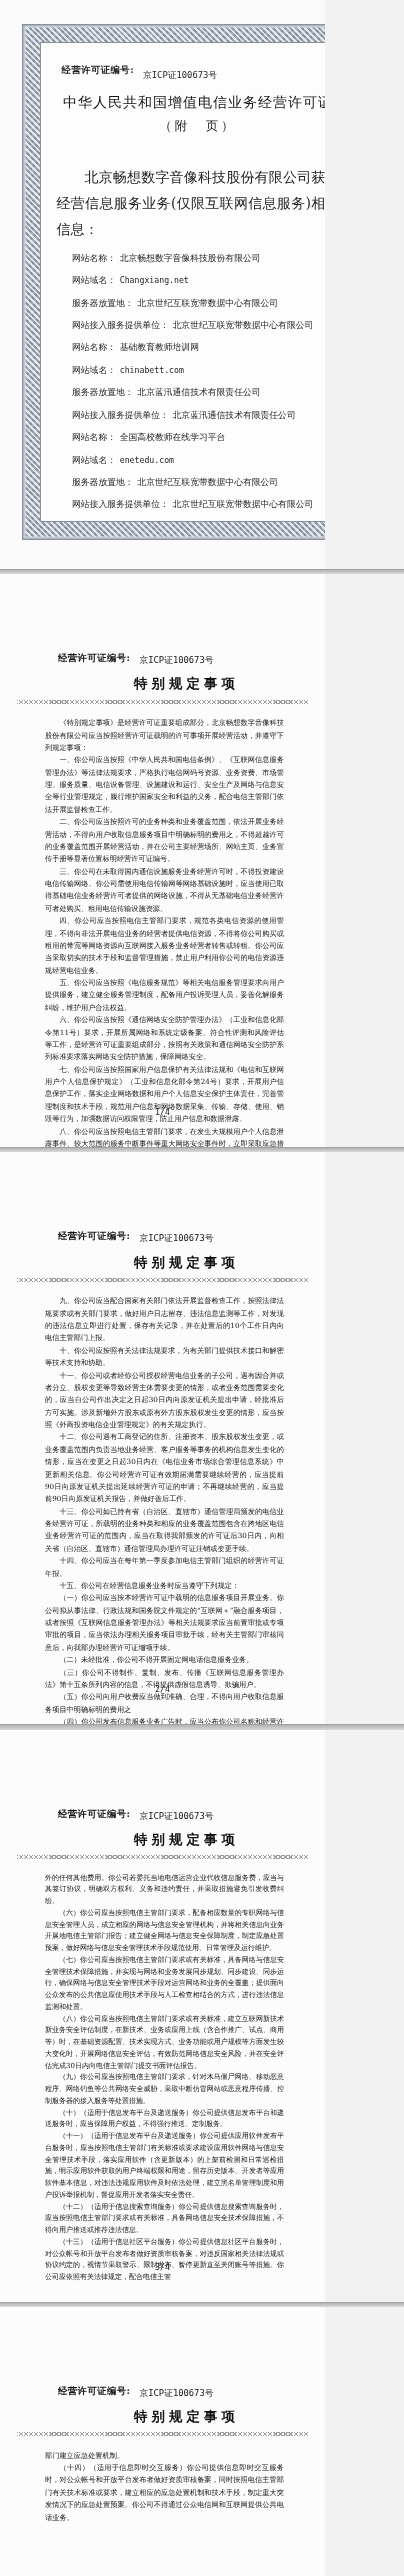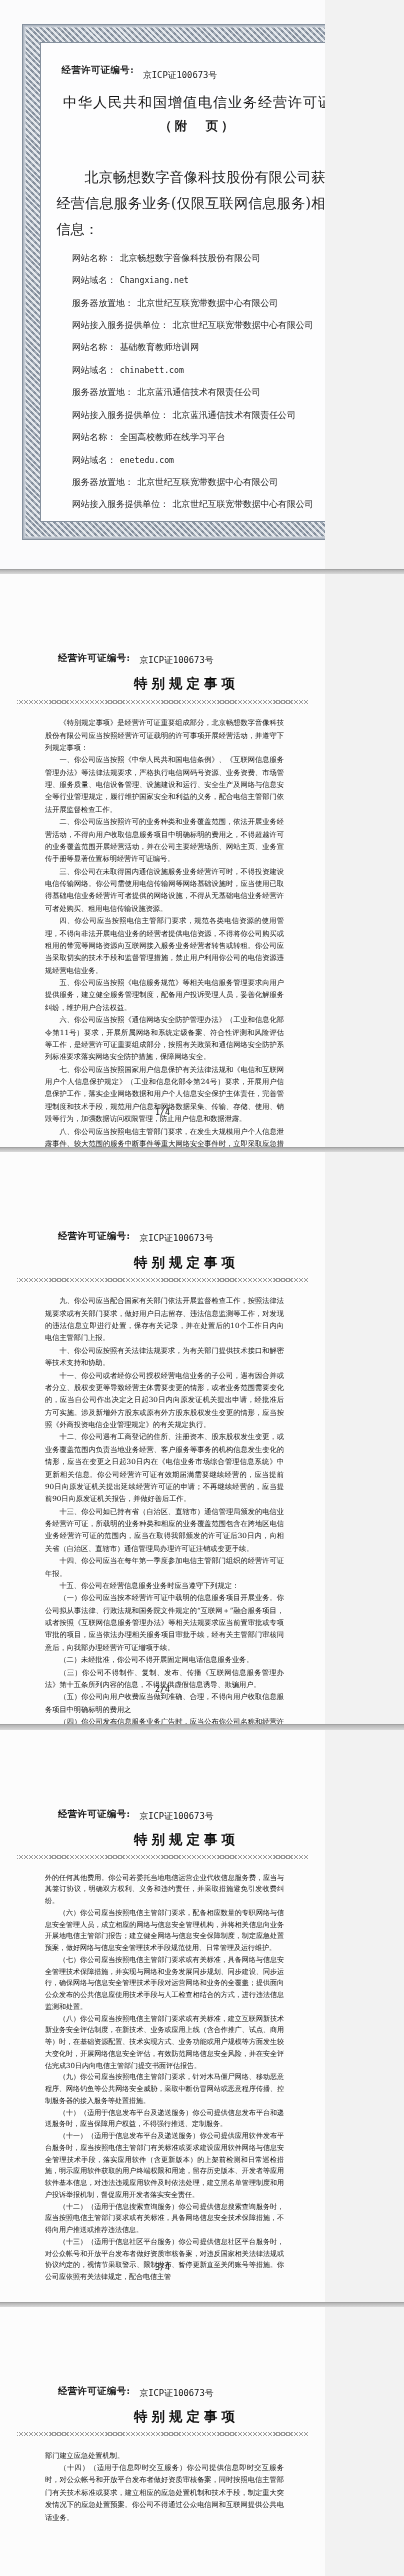--- a/index.html
+++ b/index.html
@@ -34,21 +34,21 @@
   }
   .cert-licline { margin:2.1px 0 0 7.2px; font-size:9.3px; font-weight:700; letter-spacing:0.5px; }
   .cert-licline .lic-no {
     position:relative; top:5.2px; left:5.2px; font-weight:400; letter-spacing:0;
     font-family:"DejaVu Sans Mono","Liberation Mono",monospace; font-size:8.8px;
   }
   .cert-title {
     margin:17.5px 3.1px 0 3.1px; text-align:center;
     font-size:14px; font-weight:400; letter-spacing:1px; color:#151515;
   }
-  .cert-subtitle { margin-top:6.2px; text-align:center; font-size:12.4px; font-weight:700; letter-spacing:3.1px; }
+  .cert-subtitle { margin-top:6.2px; text-align:center; font-size:12.4px; font-weight:400; letter-spacing:3.1px; }
   .cert-intro {
     margin:30px 2.1px 0 2.1px; font-size:14px; line-height:1.85; text-align:justify; text-indent:2em;
   }
   .cert-fields { margin-top:3.1px; }
   .cert-field { margin:8.8px 0 0 0; font-size:8.8px; line-height:1.55; text-align:justify; text-indent:2em; }
   .cert-field .fvalue { margin-left:1px; }
   .cert-field.latin .fvalue { font-family:"DejaVu Sans Mono","Liberation Mono",monospace; font-size:8.2px; }
 
   
   .text-page { height:573px; }

